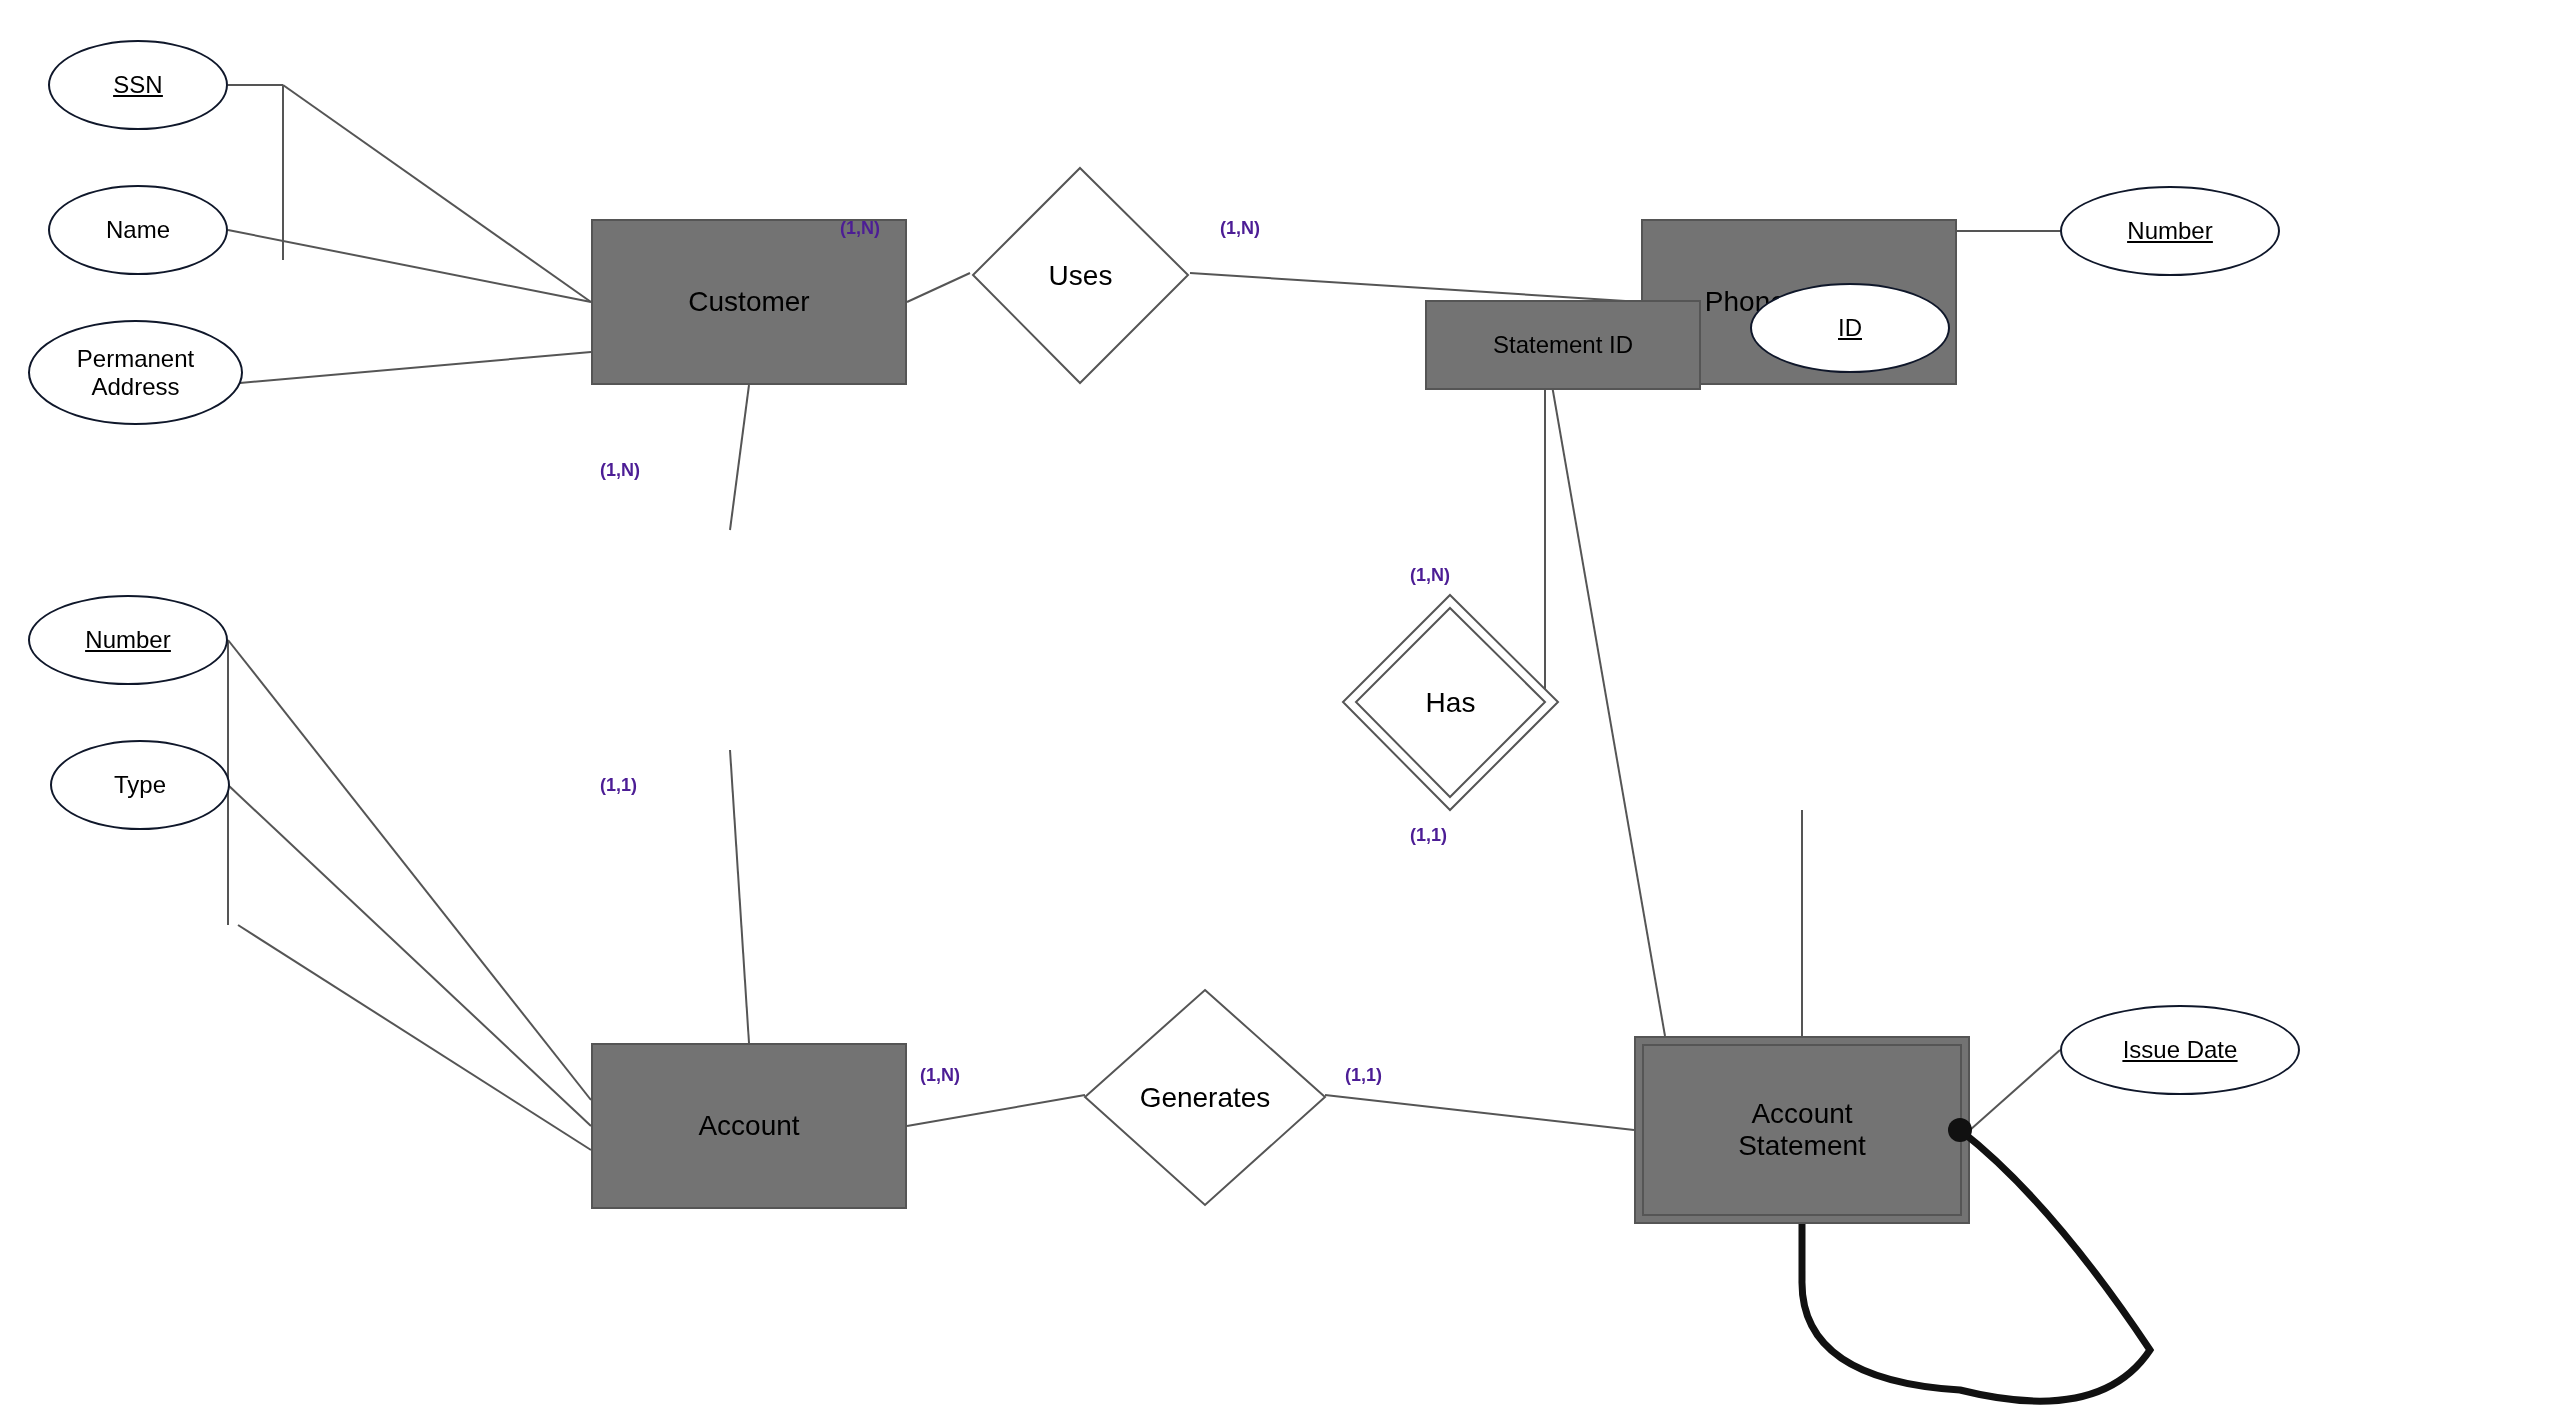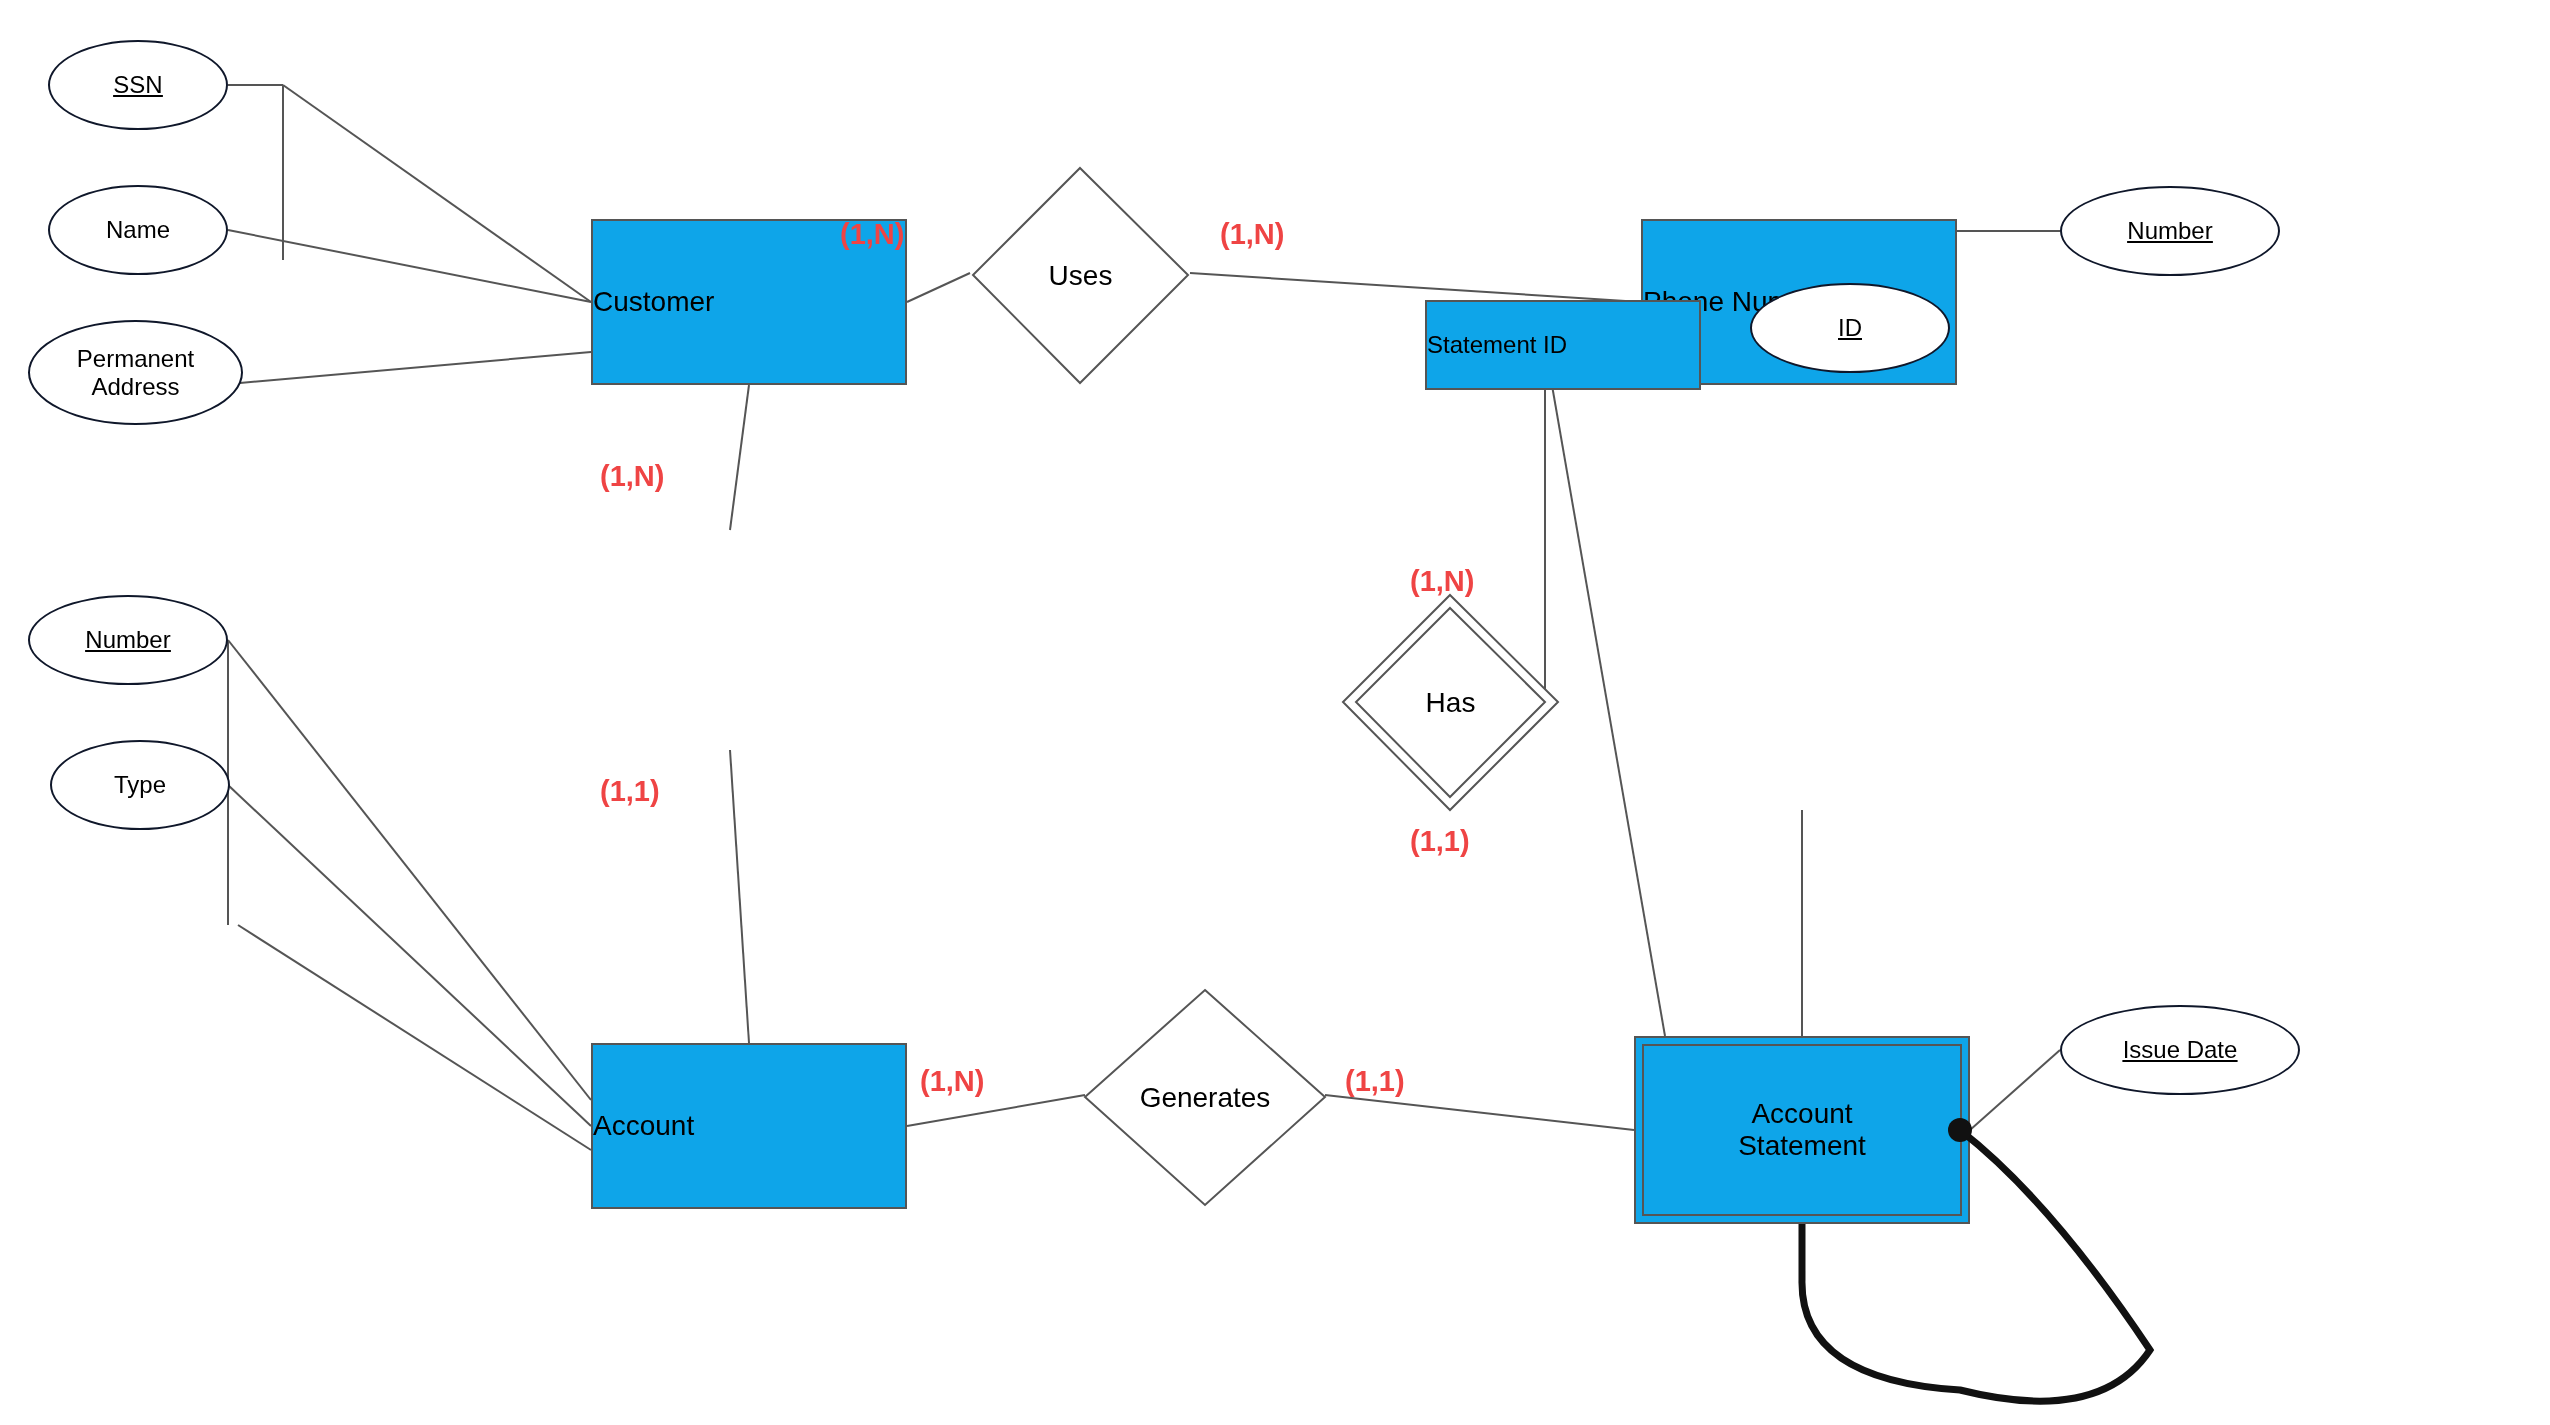--- a/index.html
+++ b/index.html
@@ -13,23 +13,24 @@
     }
     .diagram-container {
       position: relative;
       width: 2550px;
       height: 1425px;
     }
     
     .entity {
       position: absolute;
       border: 2px solid #555;
-      background: #0ea5e9;
+      background: #737373;
       display: flex;
       align-items: center;
+      justify-content: center;
       text-align: center;
       font-size: 28px;
     }
     
     .attribute {
       position: absolute;
       border: 2px solid #0f172a;
       border-radius: 50%;
       background: #fff;
       display: flex;
@@ -60,23 +61,23 @@
       width: 100%;
       height: 100%;
     }
     .rel-label {
       position: relative;
       z-index: 2;
     }
     
     .cardinality {
       position: absolute;
-      font-size: 29px;
+      font-size: 18px;
       font-weight: bold;
-      color: #ef4444;
+      color: #4c1d95;
     }
     
     .lines-svg {
       position: absolute;
       top: 0;
       left: 0;
       width: 2550px;
       height: 1425px;
       pointer-events: none;
     }

